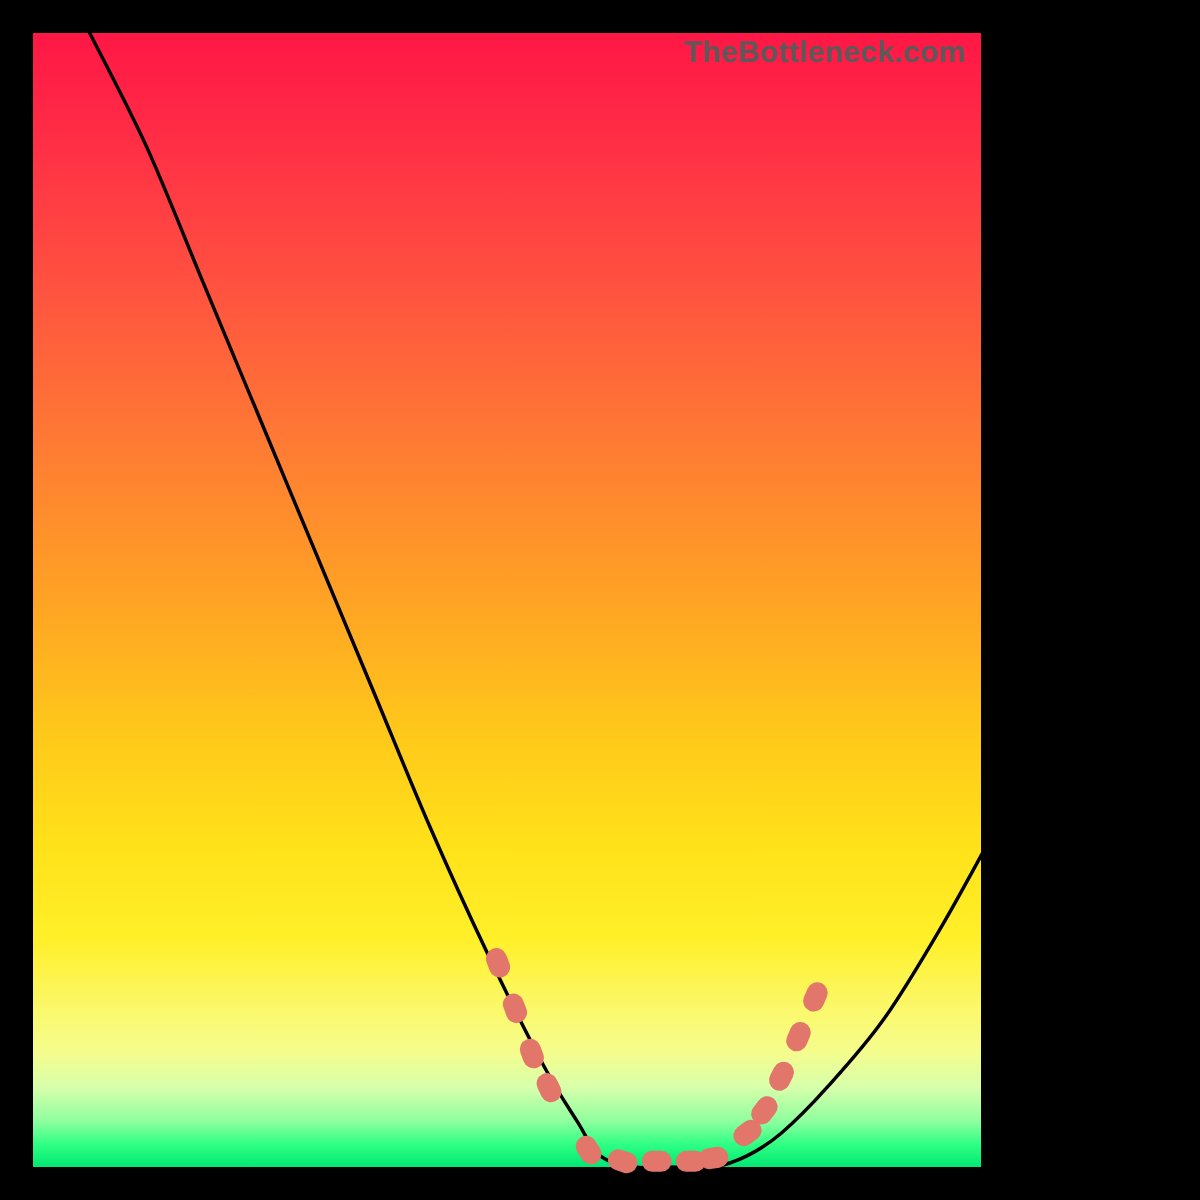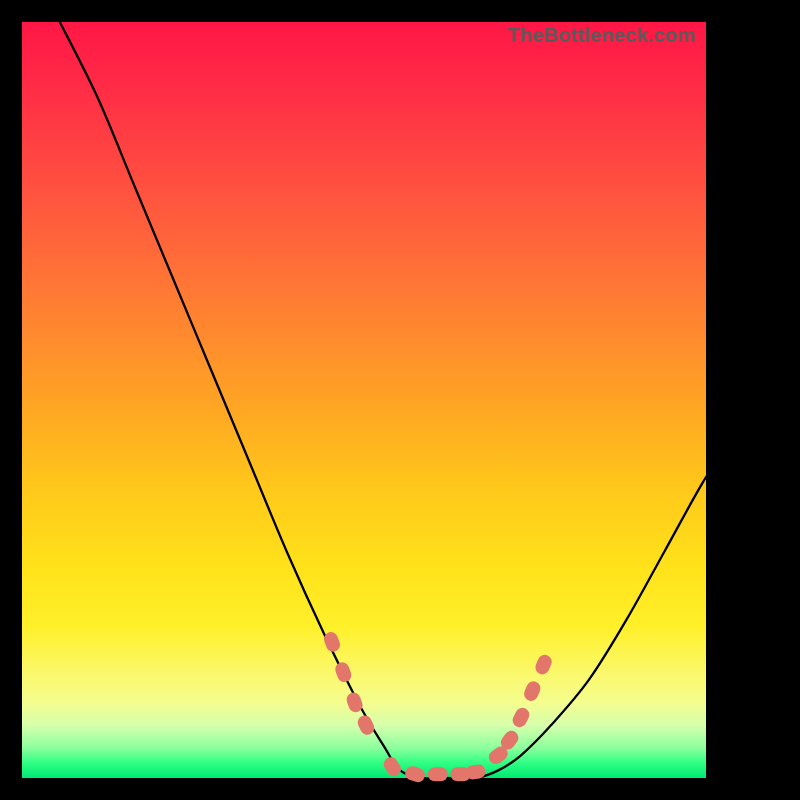--- a/index.html
+++ b/index.html
@@ -16,21 +16,21 @@
     left: 0;
     top: 0;
     width: 800px;
     height: 800px;
     background: #000;
   }
   .plot {
     position: absolute;
     left: 22px;
     top: 22px;
-    width: 684px;
+    width: 632px;
     height: 756px;
     
     background: linear-gradient(
       to bottom,
       #ff1745 0%,
       #ff2a46 8%,
       #ff5140 22%,
       #ff7a34 36%,
       #ffa324 50%,
       #ffc91a 62%,

